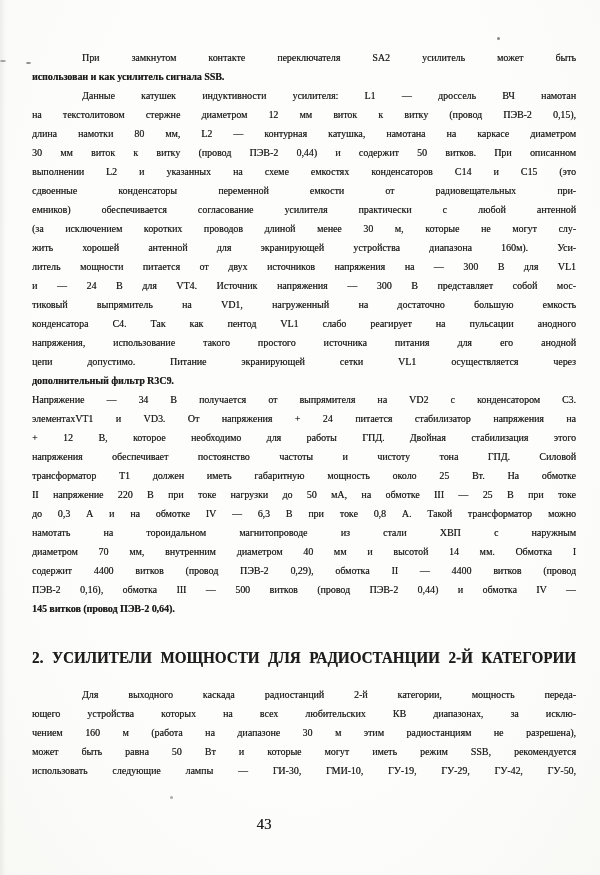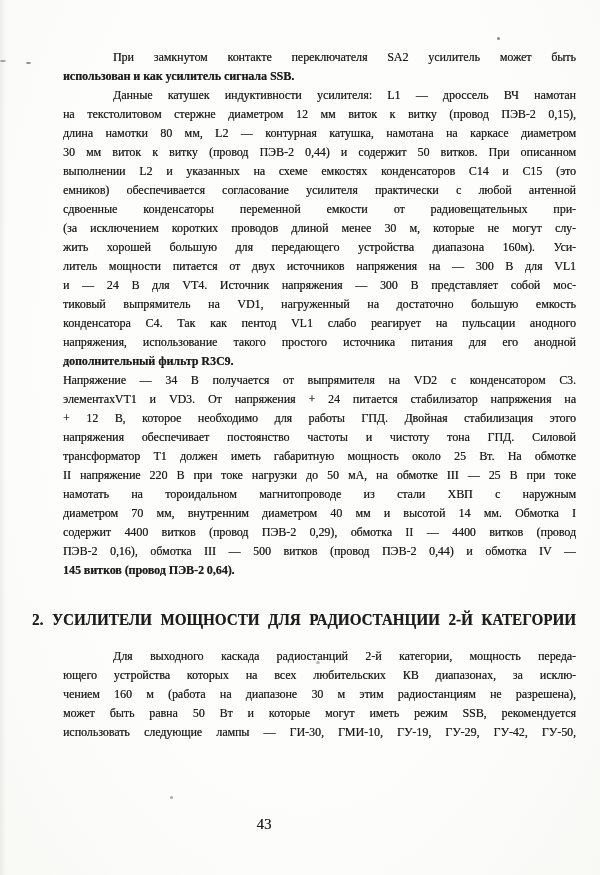--- a/index.html
+++ b/index.html
@@ -29,28 +29,27 @@
   .text-block {
     position: absolute;
     left: 32px;
     top: 48px;
     width: 544px;
   }
 
   .line {
     height: 19px;
     line-height: 19px;
-    font-size: 12px;
+    font-size: 10px;
     letter-spacing: -0.05px;
     text-align: justify;
     text-align-last: justify;
     overflow: hidden;
     white-space: normal;
     text-shadow: 0.25px 0.25px 0.35px rgba(25,25,25,0.65);
-    margin-left: 31px;
   }
   .line.lastleft { text-align-last: left; font-weight: bold; }
   .line.indent { padding-left: 50px; }
 
   .section-heading {
     margin-top: 29px;
     height: 20px;
     line-height: 20px;
     font-size: 15px;
     font-weight: bold;
@@ -92,38 +91,40 @@
         <div class="para">
           <div class="line indent">При замкнутом контакте переключателя SA2 усилитель может быть</div>
           <div class="line lastleft">использован и как усилитель сигнала SSB.</div>
         </div>
         <div class="para">
           <div class="line indent">Данные катушек индуктивности усилителя: L1 — дроссель ВЧ намотан</div>
           <div class="line">на текстолитовом стержне диаметром 12 мм виток к витку (провод ПЭВ-2 0,15),</div>
           <div class="line">длина намотки 80 мм, L2 — контурная катушка, намотана на каркасе диаметром</div>
           <div class="line">30 мм виток к витку (провод ПЭВ-2 0,44) и содержит 50 витков. При описанном</div>
           <div class="line">выполнении L2 и указанных на схеме емкостях конденсаторов С14 и С15 (это</div>
+          <div class="line">сдвоенные конденсаторы переменной емкости от радиовещательных при-</div>
           <div class="line">емников) обеспечивается согласование усилителя практически с любой антенной</div>
-          <div class="line">сдвоенные конденсаторы переменной емкости от радиовещательных при-</div>
           <div class="line">(за исключением коротких проводов длиной менее 30 м, которые не могут слу-</div>
-          <div class="line">жить хорошей большую для передающего устройства диапазона 160м). Уси-</div>
+          <div class="line">жить хорошей антенной для экранирующей устройства диапазона 160м). Уси-</div>
           <div class="line">литель мощности питается от двух источников напряжения на — 300 В для VL1</div>
           <div class="line">и — 24 В для VT4. Источник напряжения — 300 В представляет собой мос-</div>
           <div class="line">тиковый выпрямитель на VD1, нагруженный на достаточно большую емкость</div>
           <div class="line">конденсатора С4. Так как пентод VL1 слабо реагирует на пульсации анодного</div>
           <div class="line">напряжения, использование такого простого источника питания для его анодной</div>
+          <div class="line">цепи допустимо. Питание экранирующей сетки VL1 осуществляется через</div>
           <div class="line lastleft">дополнительный фильтр R3C9.</div>
         </div>
         <div class="para">
           <div class="line">Напряжение — 34 В получается от выпрямителя на VD2 с конденсатором С3.</div>
           <div class="line">элементахVT1 и VD3. От напряжения + 24 питается стабилизатор напряжения на</div>
           <div class="line">+ 12 В, которое необходимо для работы ГПД. Двойная стабилизация этого</div>
           <div class="line">напряжения обеспечивает постоянство частоты и чистоту тона ГПД. Силовой</div>
           <div class="line">трансформатор Т1 должен иметь габаритную мощность около 25 Вт. На обмотке</div>
           <div class="line">II напряжение 220 В при токе нагрузки до 50 мА, на обмотке III — 25 В при токе</div>
+          <div class="line">до 0,3 А и на обмотке IV — 6,3 В при токе 0,8 А. Такой трансформатор можно</div>
           <div class="line">намотать на тороидальном магнитопроводе из стали ХВП с наружным</div>
           <div class="line">диаметром 70 мм, внутренним диаметром 40 мм и высотой 14 мм. Обмотка I</div>
           <div class="line">содержит 4400 витков (провод ПЭВ-2 0,29), обмотка II — 4400 витков (провод</div>
           <div class="line">ПЭВ-2 0,16), обмотка III — 500 витков (провод ПЭВ-2 0,44) и обмотка IV —</div>
           <div class="line lastleft">145 витков (провод ПЭВ-2 0,64).</div>
         </div>
       </div>
 
     <div class="section-heading">2. УСИЛИТЕЛИ МОЩНОСТИ ДЛЯ РАДИОСТАНЦИИ 2-Й КАТЕГОРИИ</div>
 

